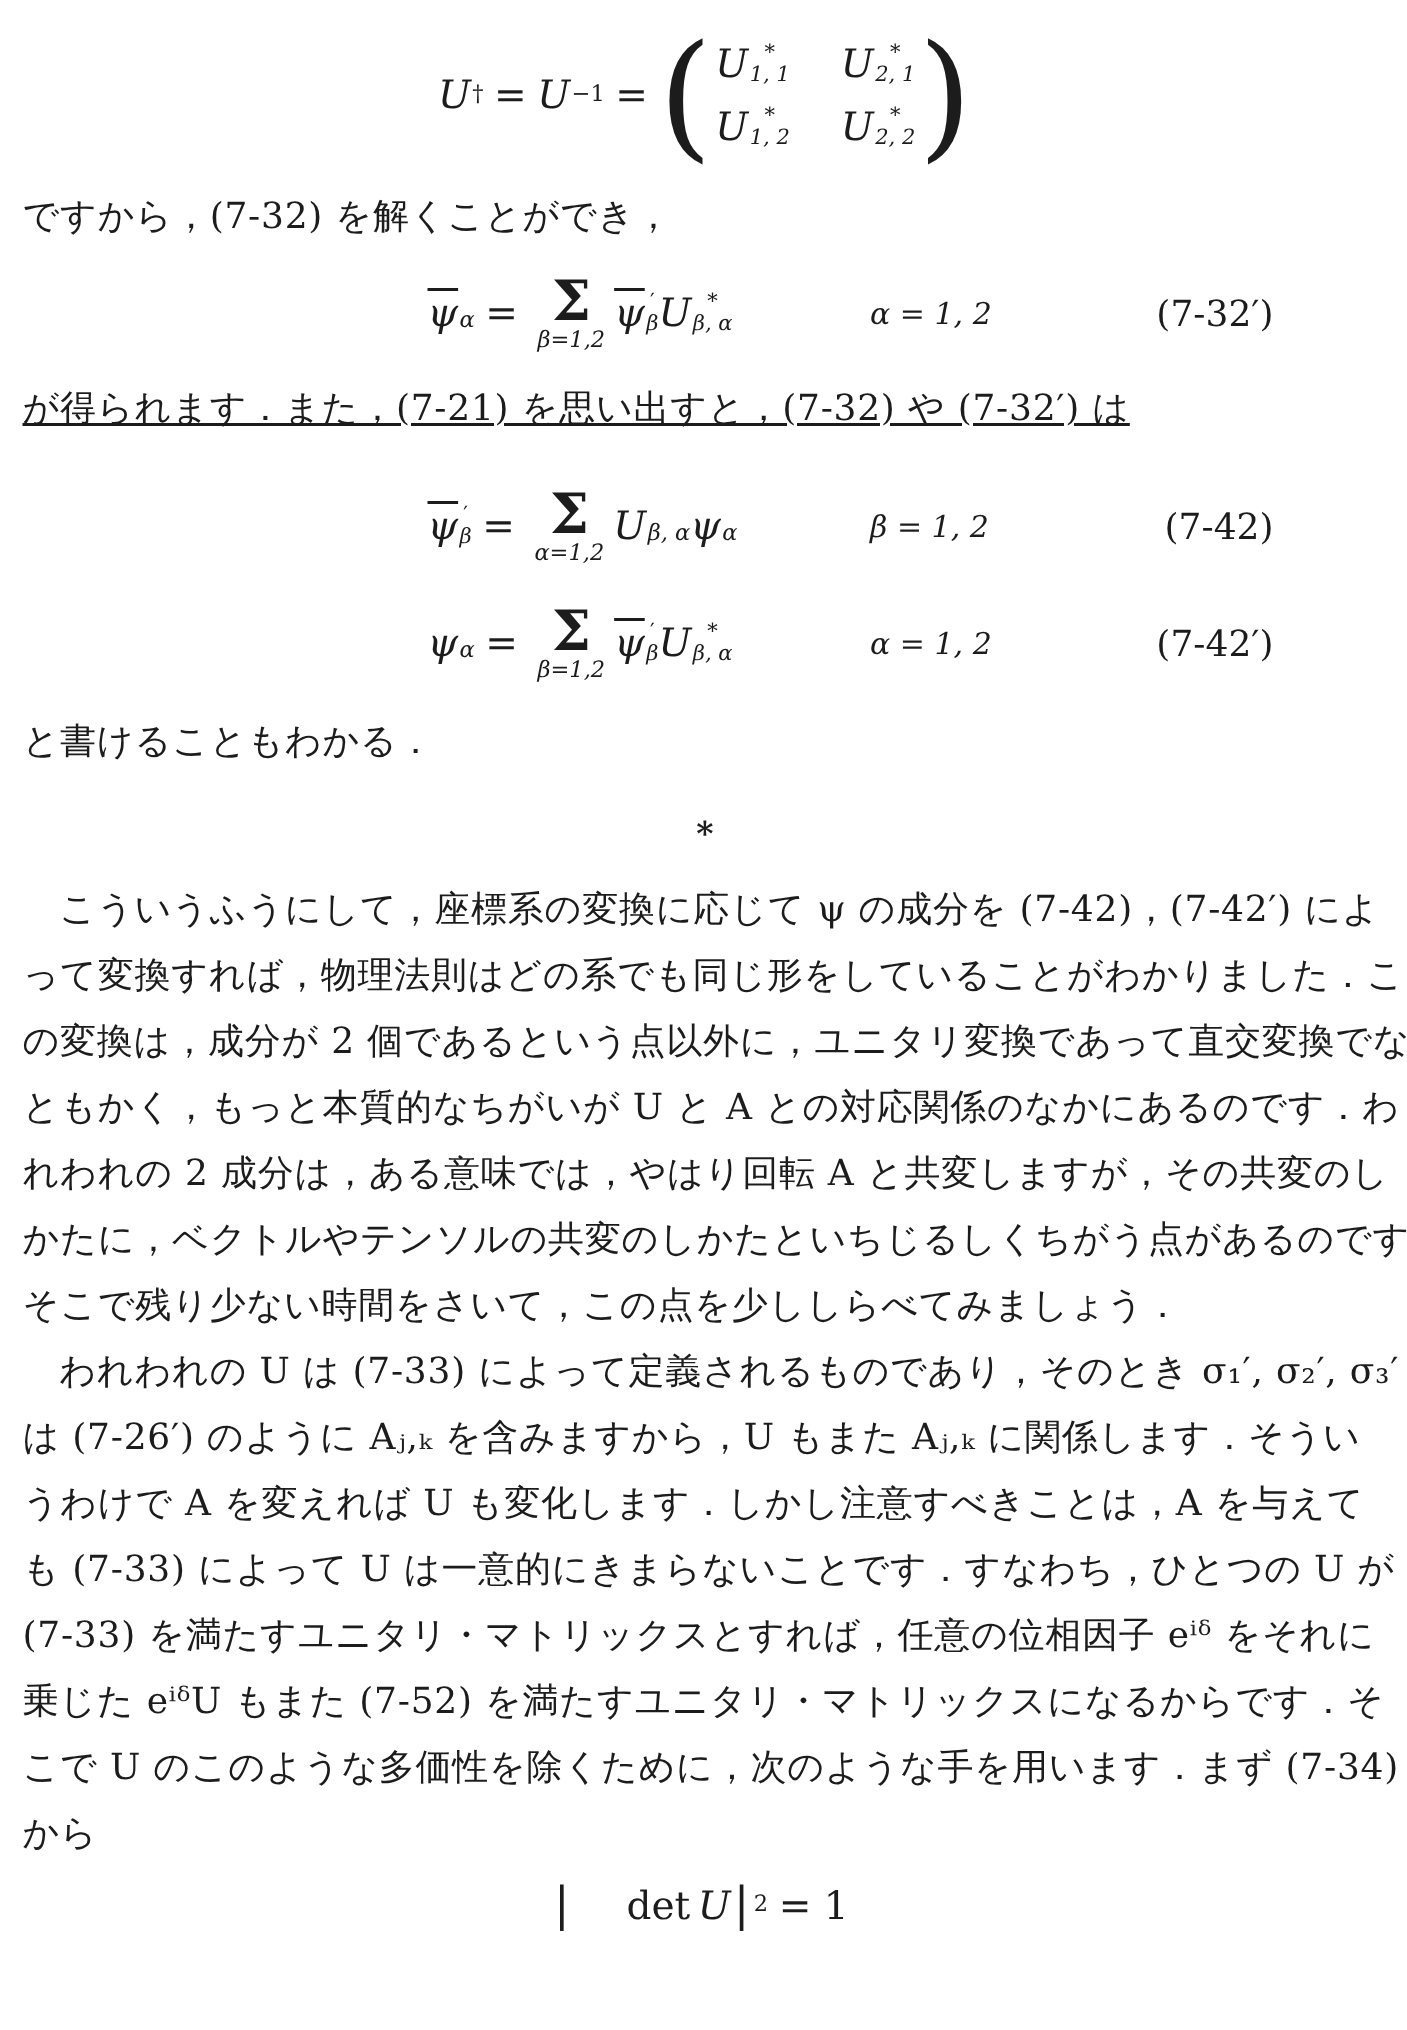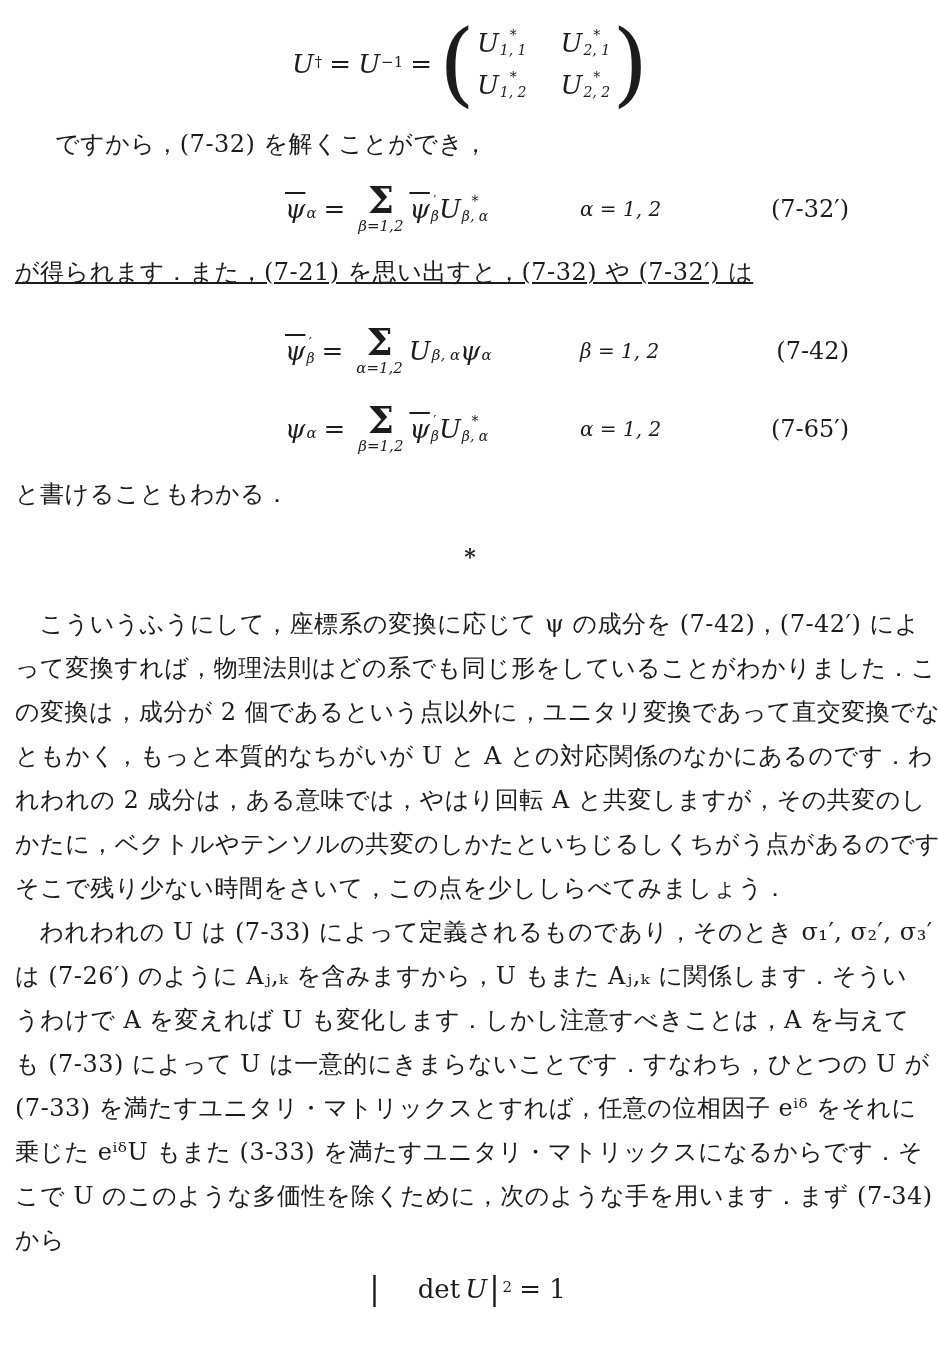--- a/index.html
+++ b/index.html
@@ -8,21 +8,21 @@
     font-family:"DejaVu Serif",serif;overflow:hidden;
   }
   .page{padding:20px 13px 0 15px;box-sizing:border-box;width:938px;height:1353px;}
 
   
   .line{
     margin:0;font-size:24px;line-height:44px;white-space:nowrap;
     font-family:"DejaVu Serif",serif;letter-spacing:0.5px;
   }
   .para{margin:0;padding:0;}
-  .p1{margin-top:24px;}
+  .p1{margin-top:6px;}
   .p2{margin-top:0;}
 
   
   .math{font-family:"DejaVu Serif",serif;font-style:italic;}
   .rel{font-style:normal;padding:0 7px;font-size:26px;}
   .eqfs{font-size:26px;}
   sup.m{font-size:15px;font-style:normal;position:relative;top:-2px;padding-left:1px;}
   sub.m{font-size:15px;position:relative;top:4px;padding-left:1px;}
   .bar{text-decoration:overline;text-decoration-thickness:1.5px;}
   .ss{
@@ -63,21 +63,21 @@
     text-align:center;font-size:22px;font-weight:bold;
     margin-top:18px;line-height:44px;
   }
 
   .eq-det{
     display:flex;justify-content:center;align-items:center;
     margin-top:4px;height:45px;font-size:26px;
   }
   .vbar{font-size:31px;font-style:normal;padding:0 2px;position:relative;top:-1px;}
   .det-word{font-style:normal;padding-right:5px;margin-left:36px;}
-  .mt14{margin-top:14px;margin-left:40px;}
+  .mt14{margin-top:14px;}
   .mt12{margin-top:12px;}
   .mt10{margin-top:10px;text-decoration:underline;}
   .mt26{margin-top:26px;}
   .mt16{margin-top:16px;}
 </style>
 </head>
 <body>
 
 <div class="page">
 
@@ -185,21 +185,21 @@
           <span class="ss-sup">′</span>
           <span class="ss-sub">β</span>
         </span>
       <span class="math">U</span>
         <span class="ss">
           <span class="ss-sup">*</span>
           <span class="ss-sub">β, α</span>
         </span>
     </div>
     <div class="eq-cond math">α = 1, 2</div>
-    <div class="eq-tag">(7-65′)</div>
+    <div class="eq-tag">(7-42′)</div>
   </div>
 
   <p class="line mt12">と書けることもわかる．</p>
 
   <div class="sep">*</div>
 
   <div class="para p1">
     <p class="line">　こういうふうにして，座標系の変換に応じて ψ の成分を (7-42)，(7-42′) によ</p>
     <p class="line">って変換すれば，物理法則はどの系でも同じ形をしていることがわかりました．こ</p>
     <p class="line">の変換は，成分が 2 個であるという点以外に，ユニタリ変換であって直交変換でな</p>
@@ -208,21 +208,21 @@
     <p class="line">かたに，ベクトルやテンソルの共変のしかたといちじるしくちがう点があるのです．</p>
     <p class="line">そこで残り少ない時間をさいて，この点を少ししらべてみましょう．</p>
   </div>
 
   <div class="para p2">
     <p class="line">　われわれの U は (7-33) によって定義されるものであり，そのとき σ₁′, σ₂′, σ₃′</p>
     <p class="line">は (7-26′) のように Aⱼ,ₖ を含みますから，U もまた Aⱼ,ₖ に関係します．そうい</p>
     <p class="line">うわけで A を変えれば U も変化します．しかし注意すべきことは，A を与えて</p>
     <p class="line">も (7-33) によって U は一意的にきまらないことです．すなわち，ひとつの U が</p>
     <p class="line">(7-33) を満たすユニタリ・マトリックスとすれば，任意の位相因子 eⁱᵟ をそれに</p>
-    <p class="line">乗じた eⁱᵟU もまた (3-33) を満たすユニタリ・マトリックスになるからです．そ</p>
+    <p class="line">乗じた eⁱᵟU もまた (7-52) を満たすユニタリ・マトリックスになるからです．そ</p>
     <p class="line">こで U のこのような多価性を除くために，次のような手を用います．まず (7-34)</p>
     <p class="line">から</p>
   </div>
 
   <div class="eq-det">
     <span class="vbar">|</span>
     <span class="det-word">det</span>
     <span class="math">U</span>
     <span class="vbar">|</span>
     <sup class="m">2</sup>

